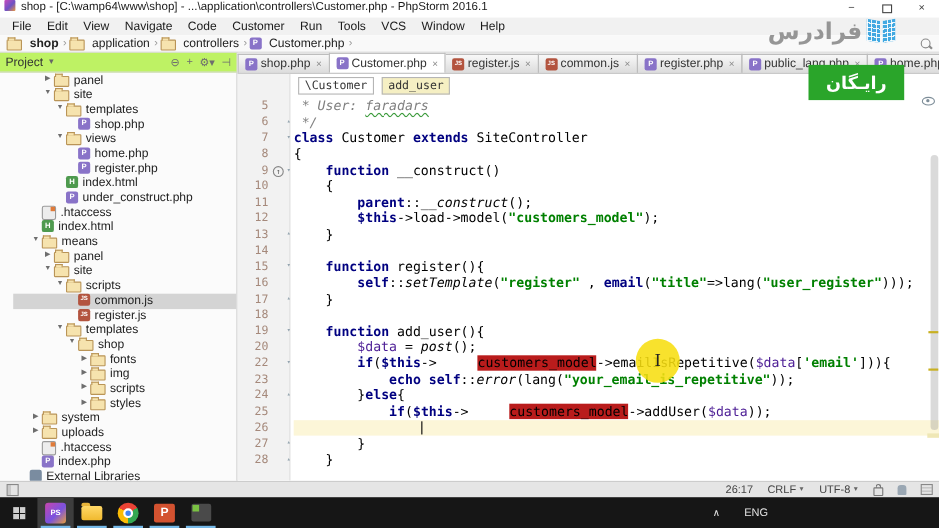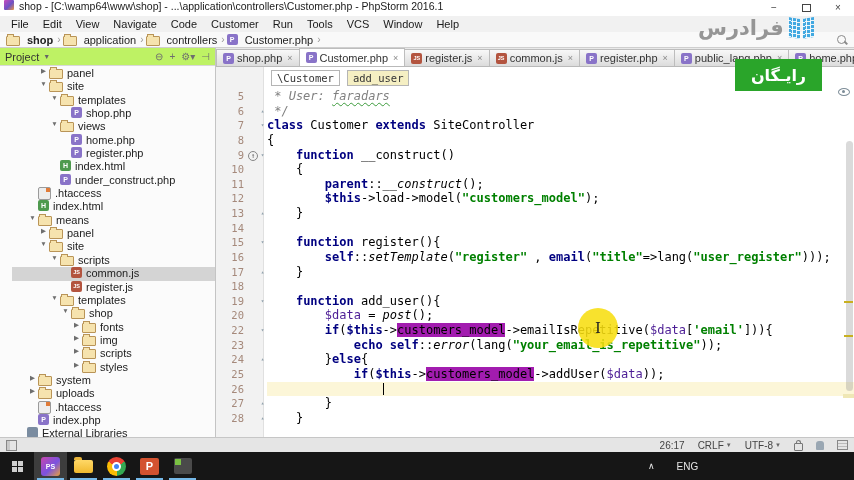--- a/index.html
+++ b/index.html
@@ -87,21 +87,21 @@
   .ln{width:28px;text-align:right;padding-right:4px;color:#a5897b;font-size:10.5px;flex:none;}
   .gi{width:10px;flex:none;position:relative;height:100%;}
   .gf{width:9px;flex:none;color:#93a3ae;font-size:6px;text-align:center;}
   .ctext{flex:1;white-space:pre;color:#000;height:100%;line-height:14.63px;}
   .line.cur .ctext{background:#fcf6d8;}
   .sk{color:#000080;font-weight:bold;}
   .ss{color:#008000;font-weight:bold;}
   .sc{color:#808080;font-style:italic;}
   .sv{color:#4c1d95;}
   .sm{font-style:italic;}
-  .sh{background:#a21caf;}
+  .sh{background:#b91c1c;margin-left:37px;}
   .scy{text-decoration:underline wavy #3c9b3c 1px;text-underline-offset:2px;}
   .caret{display:inline-block;width:1px;height:12px;background:#000;vertical-align:middle;}
   .ovr{position:absolute;left:0;top:3px;width:8px;height:8px;border:1px solid #868686;
        border-radius:50%;font-size:7px;line-height:8px;text-align:center;color:#555;}
 
   .eye-icon{position:absolute;top:21px;right:4px;width:10px;height:6px;border:1px solid #7d8d98;
        border-radius:50%;z-index:4;}
   .eye-icon::after{content:"";position:absolute;left:3px;top:1px;width:3px;height:3px;
        border-radius:50%;background:#7d8d98;}
   .vscroll{position:absolute;right:1px;top:74px;width:7px;height:250px;border-radius:4px;

